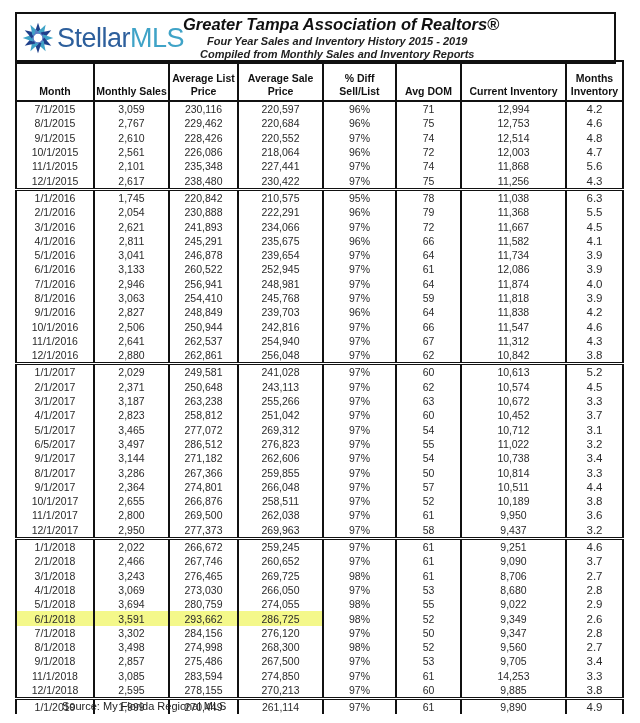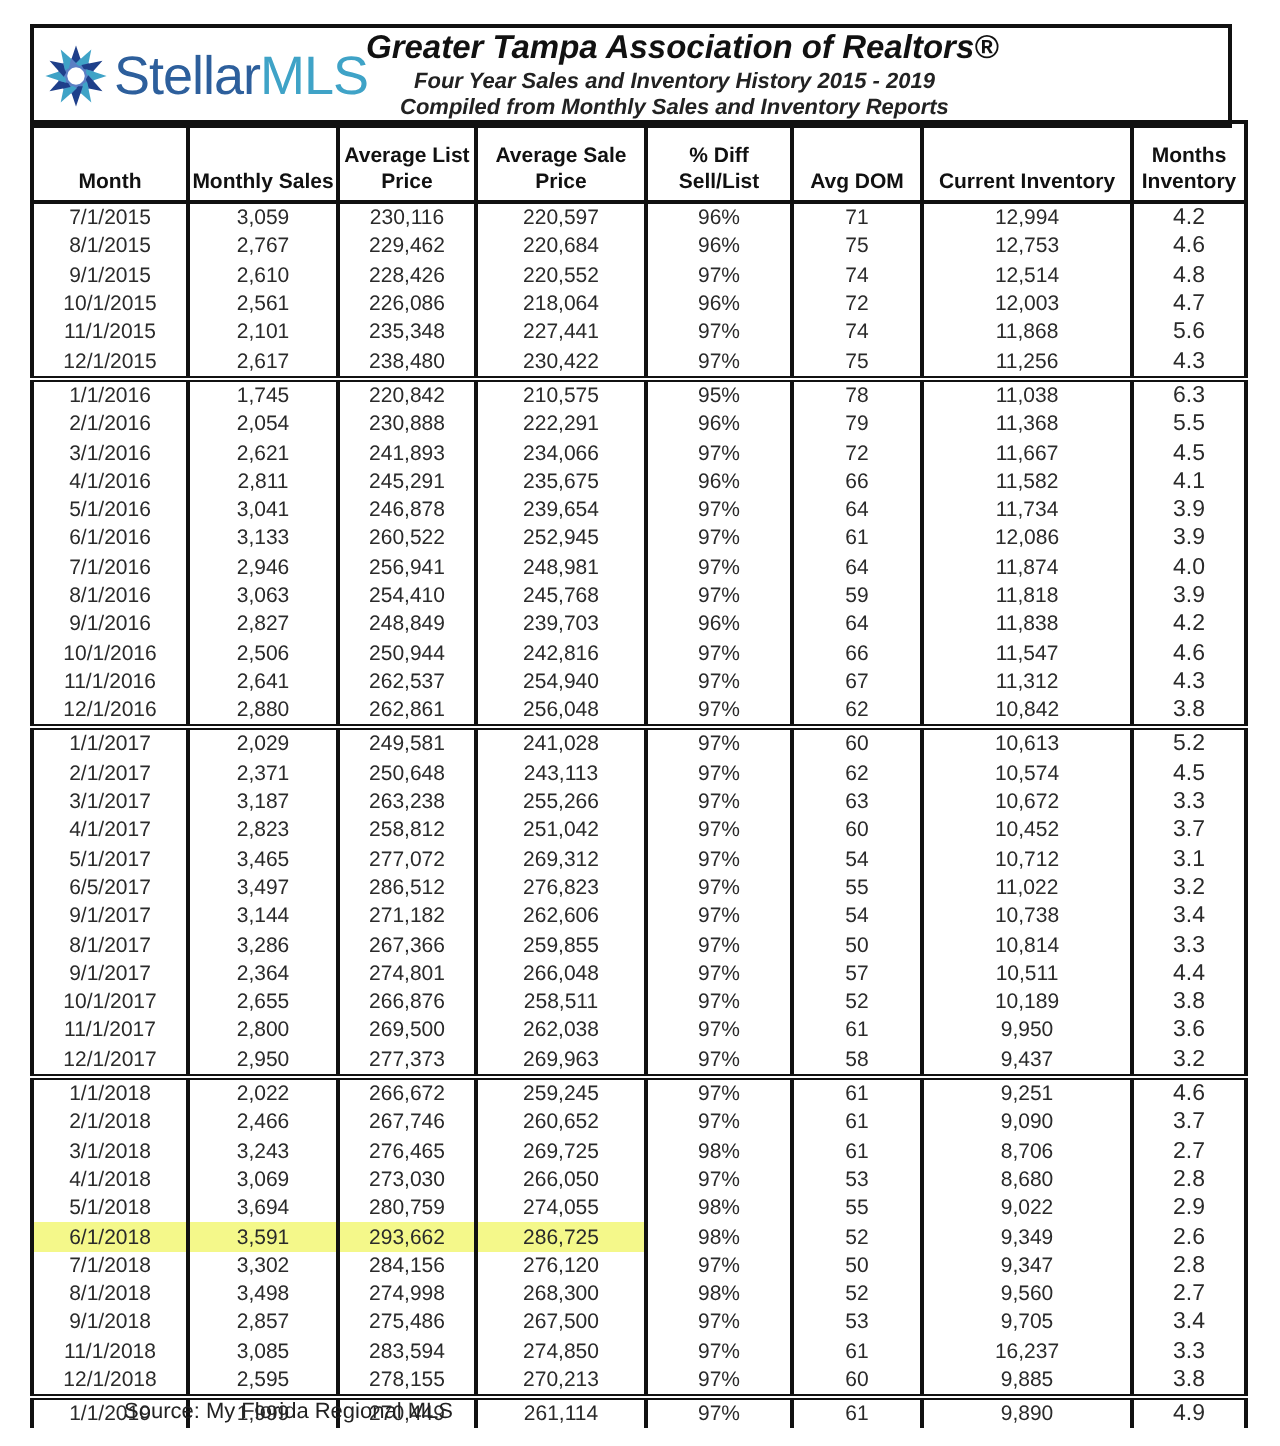--- a/index.html
+++ b/index.html
@@ -482,21 +482,21 @@
         <td>9,705</td>
         <td class="mi">3.4</td>
       </tr>
       <tr>
         <td>11/1/2018</td>
         <td>3,085</td>
         <td>283,594</td>
         <td>274,850</td>
         <td>97%</td>
         <td>61</td>
-        <td>16,237</td>
+        <td>14,253</td>
         <td class="mi">3.3</td>
       </tr>
       <tr>
         <td>12/1/2018</td>
         <td>2,595</td>
         <td>278,155</td>
         <td>270,213</td>
         <td>97%</td>
         <td>60</td>
         <td>9,885</td>

